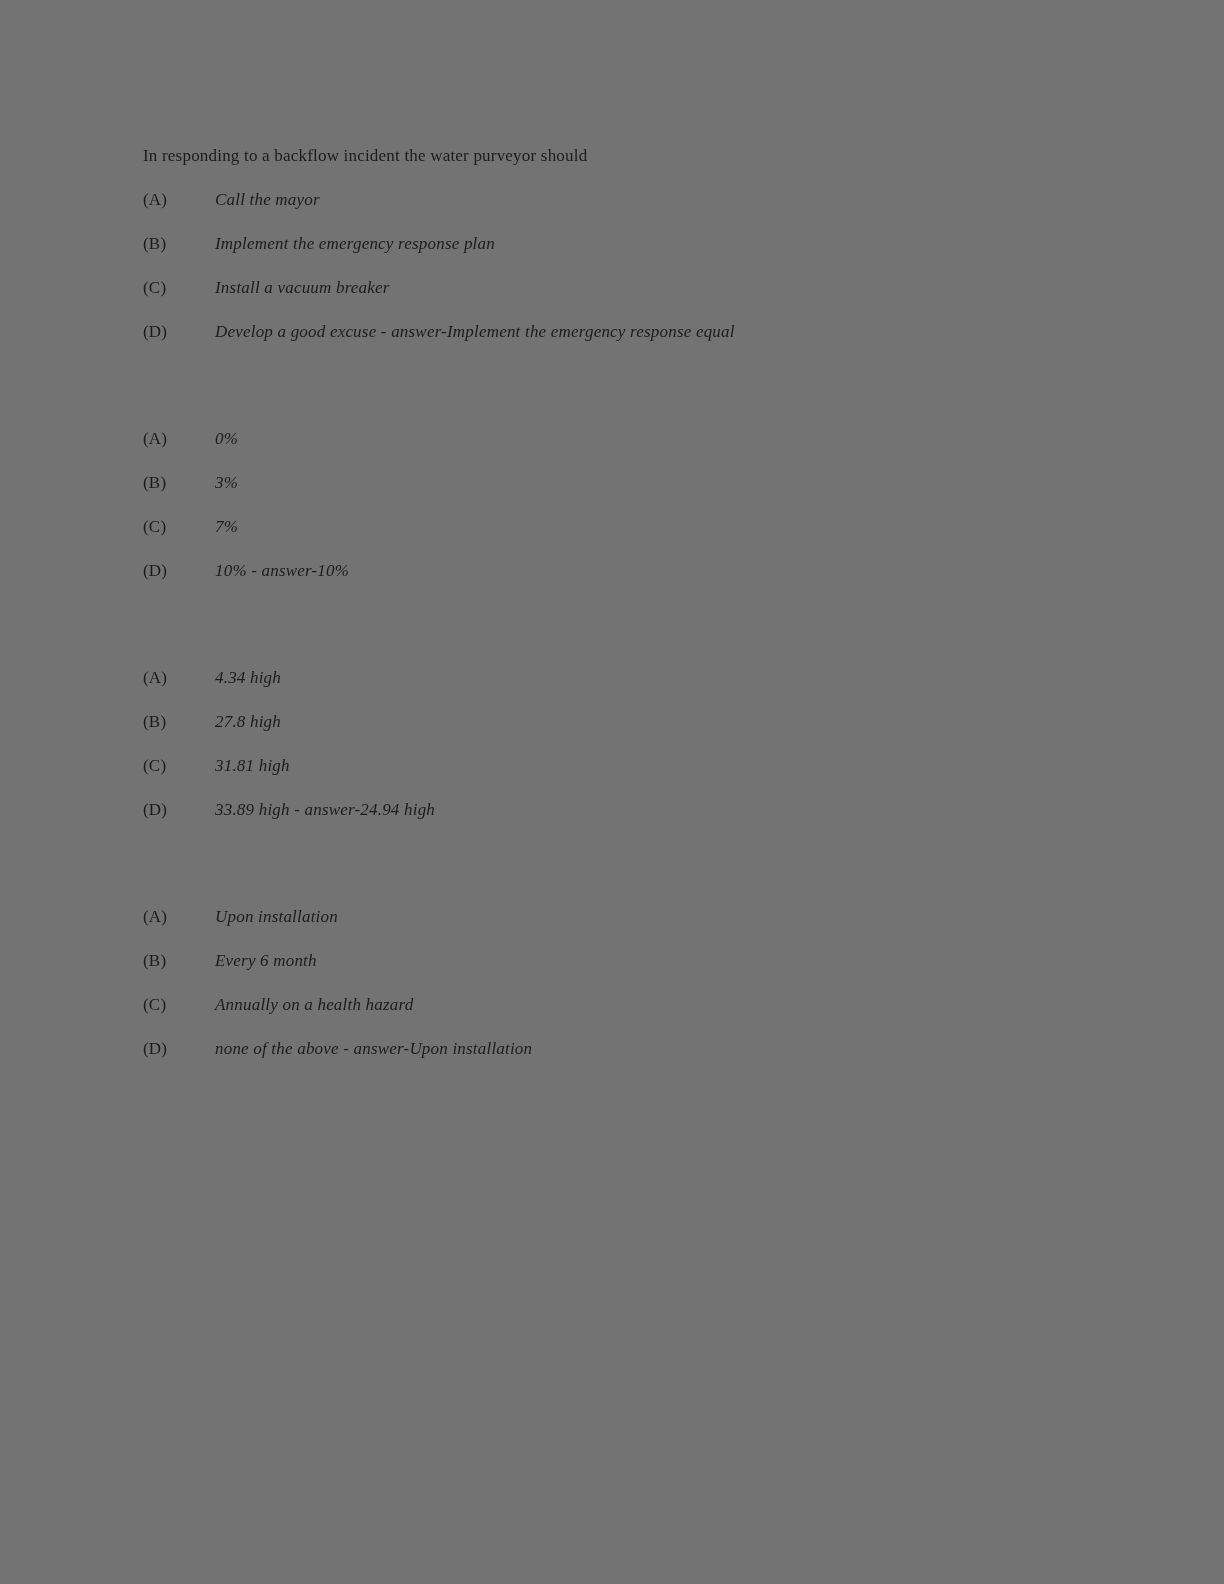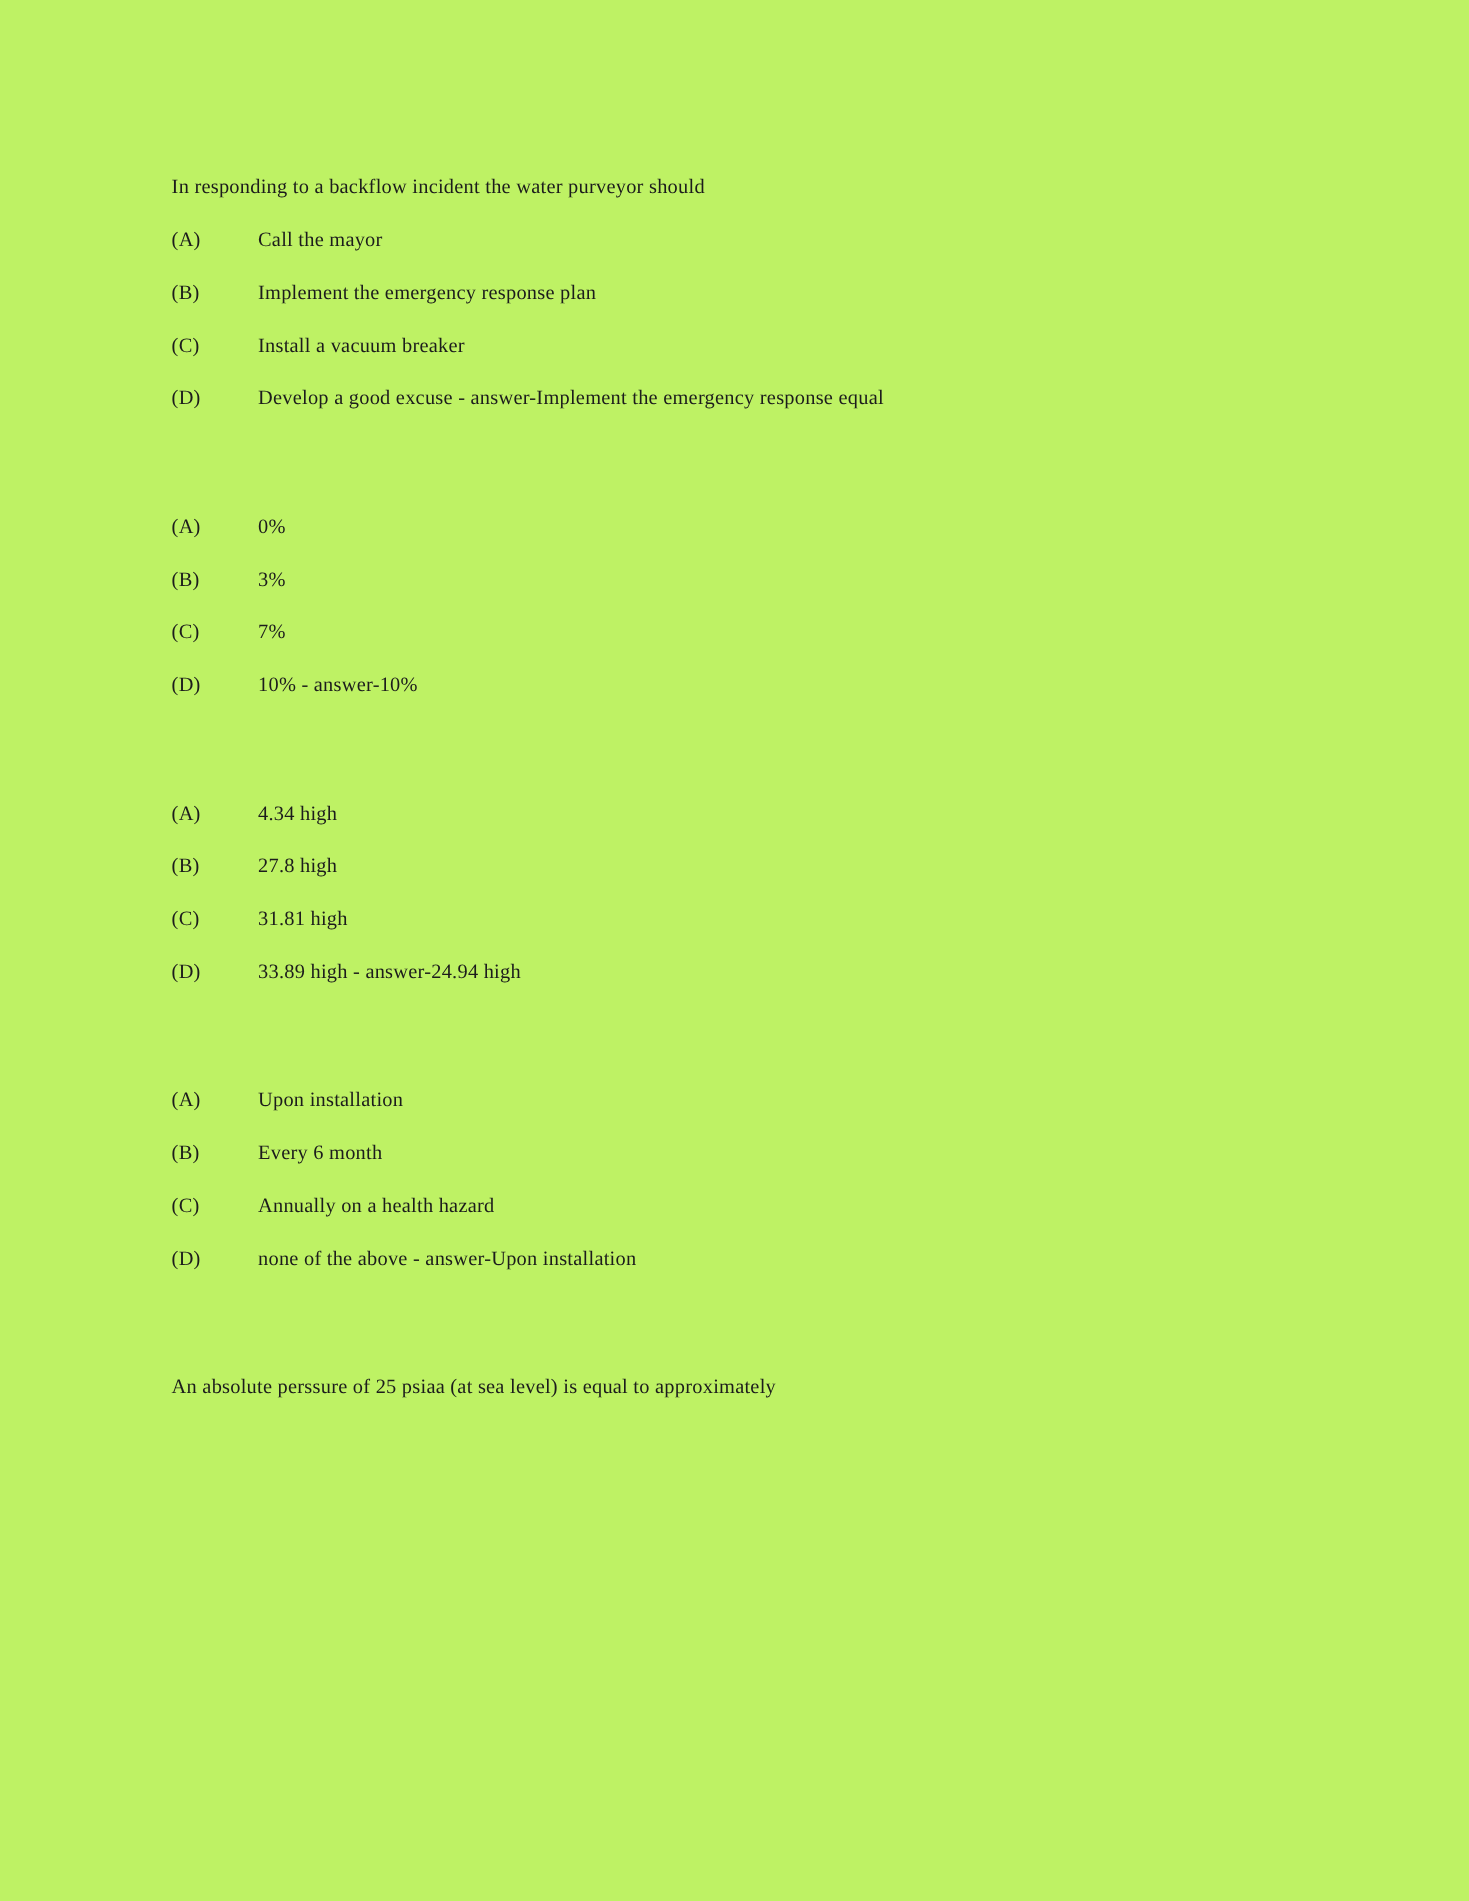--- a/index.html
+++ b/index.html
@@ -12,21 +12,21 @@
     min-height: 1584px;
     font-family: "Liberation Serif", "DejaVu Serif", serif;
     color: #1c1c1c;
     -webkit-font-smoothing: antialiased;
   }
   .page {
     box-sizing: border-box;
     width: 1224px;
     min-height: 1584px;
     padding: 146px 100px 40px 143px;
-    background: #bef264;
+    background: #737373;
     overflow: hidden;
   }
   .question-block {
     margin-bottom: 87px;
   }
   .q-text {
     font-size: 17px;
     line-height: 20px;
     margin: 0 0 24px 0;
     letter-spacing: 0.2px;
@@ -38,20 +38,21 @@
     line-height: 20px;
     margin: 0 0 24px 0;
     letter-spacing: 0.2px;
   }
   .opt-letter {
     flex: 0 0 72px;
     width: 72px;
   }
   .opt-text {
     flex: 1 1 auto;
+    font-style: italic;
   }
 </style>
 </head>
 <body>
 
 <div class="page">
 
   <div class="question-block">
     <p class="q-text">In responding to a backflow incident the water purveyor should</p>
     <div class="opt-row">
@@ -122,17 +123,14 @@
     <div class="opt-row">
       <span class="opt-letter">(C)</span>
       <span class="opt-text">Annually on a health hazard</span>
     </div>
     <div class="opt-row">
       <span class="opt-letter">(D)</span>
       <span class="opt-text">none of the above - answer-Upon installation</span>
     </div>
   </div>
 
-  <div class="question-block">
-    <p class="q-text">An absolute perssure of 25 psiaa (at sea level) is equal to approximately</p>
-  </div>
 
 </div>
 
 </body></html>

